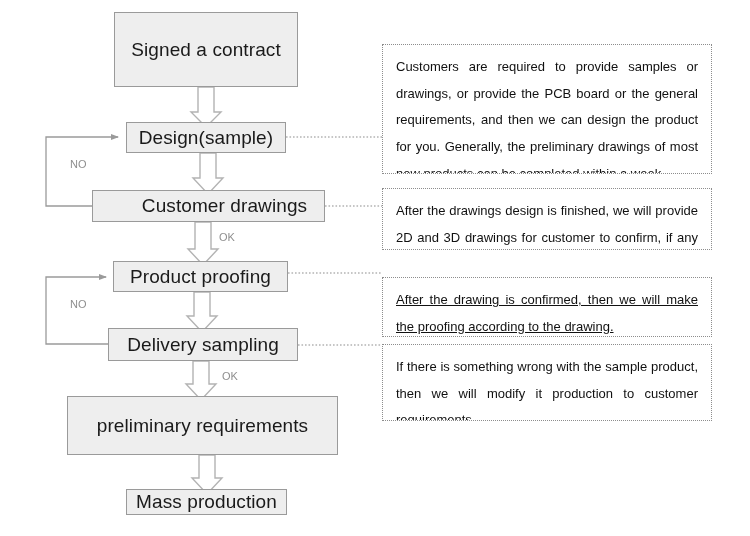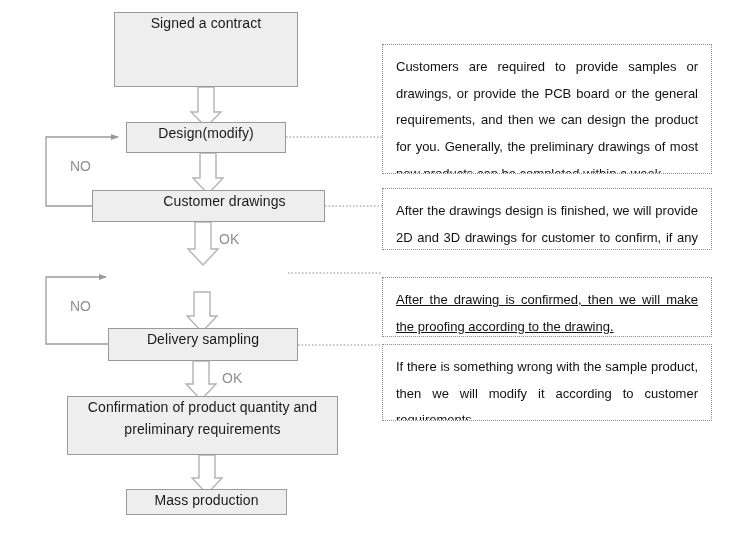--- a/index.html
+++ b/index.html
@@ -11,24 +11,25 @@
   }
   #canvas{position:relative;width:750px;height:536px;}
 
   
   .node{
     position:absolute;
     box-sizing:border-box;
     background:#eeeeee;
     border:1.5px solid #9a9a9a;
     display:flex;
+    align-items:center;
     justify-content:center;
     text-align:center;
     color:#1a1a1a;
-    font-size:14px;
+    font-size:19px;
     line-height:1.55;
     letter-spacing:.1px;
   }
   .node span{display:block;}
 
   #n-contract   {left:114px; top:12px;  width:184px; height:75px;}
   #n-design     {left:126px; top:122px; width:160px; height:31px;}
   #n-drawings   {left:92px;  top:190px; width:233px; height:32px;padding-left:32px;}
   #n-proofing   {left:113px; top:261px; width:175px; height:31px;}
   #n-sampling   {left:108px; top:328px; width:190px; height:33px;}
@@ -55,21 +56,21 @@
   #note-4 {left:382px; top:344px; width:330px; height:77px;}
   .note p{margin:0;}
 
   
   .svg-layer{position:absolute;left:0;top:0;width:750px;height:536px;}
 
   
   .edge-label{
     position:absolute;
     color:#8f8f8f;
-    font-size:14px;
+    font-size:11px;
   }
   #lbl-no-1 {left:70px;  top:158px;}
   #lbl-ok-1 {left:219px; top:231px;}
   #lbl-no-2 {left:70px;  top:298px;}
   #lbl-ok-2 {left:222px; top:370px;}
 </style>
 </head>
 <body>
 
 <div id="canvas">
@@ -122,35 +123,37 @@
     <line x1="298" y1="345" x2="382" y2="345" stroke="#8d8d8d" stroke-width="1.2" stroke-dasharray="1.6 1.9"></line>
   </svg>
 
   <div class="node" id="n-contract">
     <div>
       <span>Signed a contract</span>
     </div>
   </div>
 
   <div class="node" id="n-design">
-    <span>Design(modify)</span>
+    <span>Design(sample)</span>
   </div>
 
   <div class="node" id="n-drawings">
     <span>Customer drawings</span>
   </div>
 
+  <div class="node" id="n-proofing">
+    <span>Product proofing</span>
+  </div>
 
   <div class="node" id="n-sampling">
     <span>Delivery sampling</span>
   </div>
 
   <div class="node" id="n-confirm">
     <div>
-      <span>Confirmation of product quantity and</span>
       <span>preliminary requirements</span>
     </div>
   </div>
 
   <div class="node" id="n-mass">
     <span>Mass production</span>
   </div>
 
   <div class="edge-label" id="lbl-no-1">NO</div>
   <div class="edge-label" id="lbl-ok-1">OK</div>
@@ -163,16 +166,16 @@
 
   <div class="note" id="note-2">
     <p>After the drawings design is finished, we will provide 2D and 3D drawings for customer to confirm, if any problem, we will continue to modify it.</p>
   </div>
 
   <div class="note" id="note-3">
     <p>After the drawing is confirmed, then we will make the proofing according to the drawing.</p>
   </div>
 
   <div class="note" id="note-4">
-    <p>If there is something wrong with the sample product, then we will modify it according to customer requirements.</p>
+    <p>If there is something wrong with the sample product, then we will modify it production to customer requirements.</p>
   </div>
 
 </div>
 
 </body></html>

